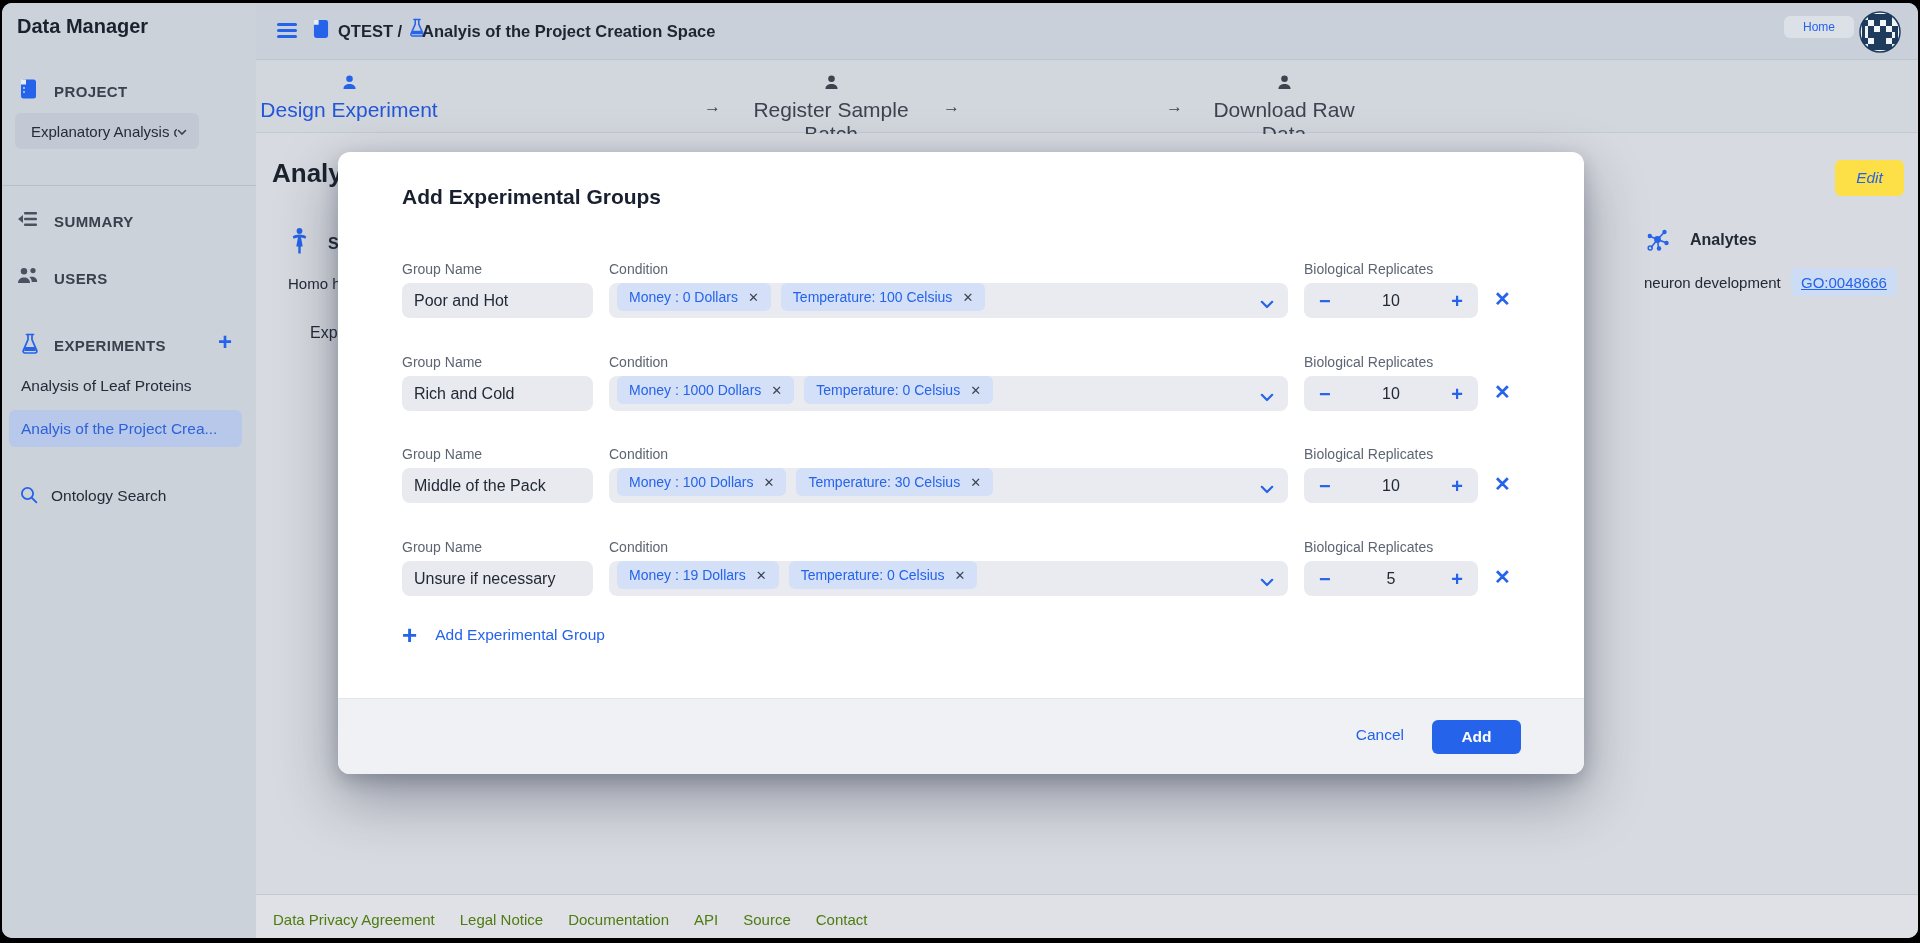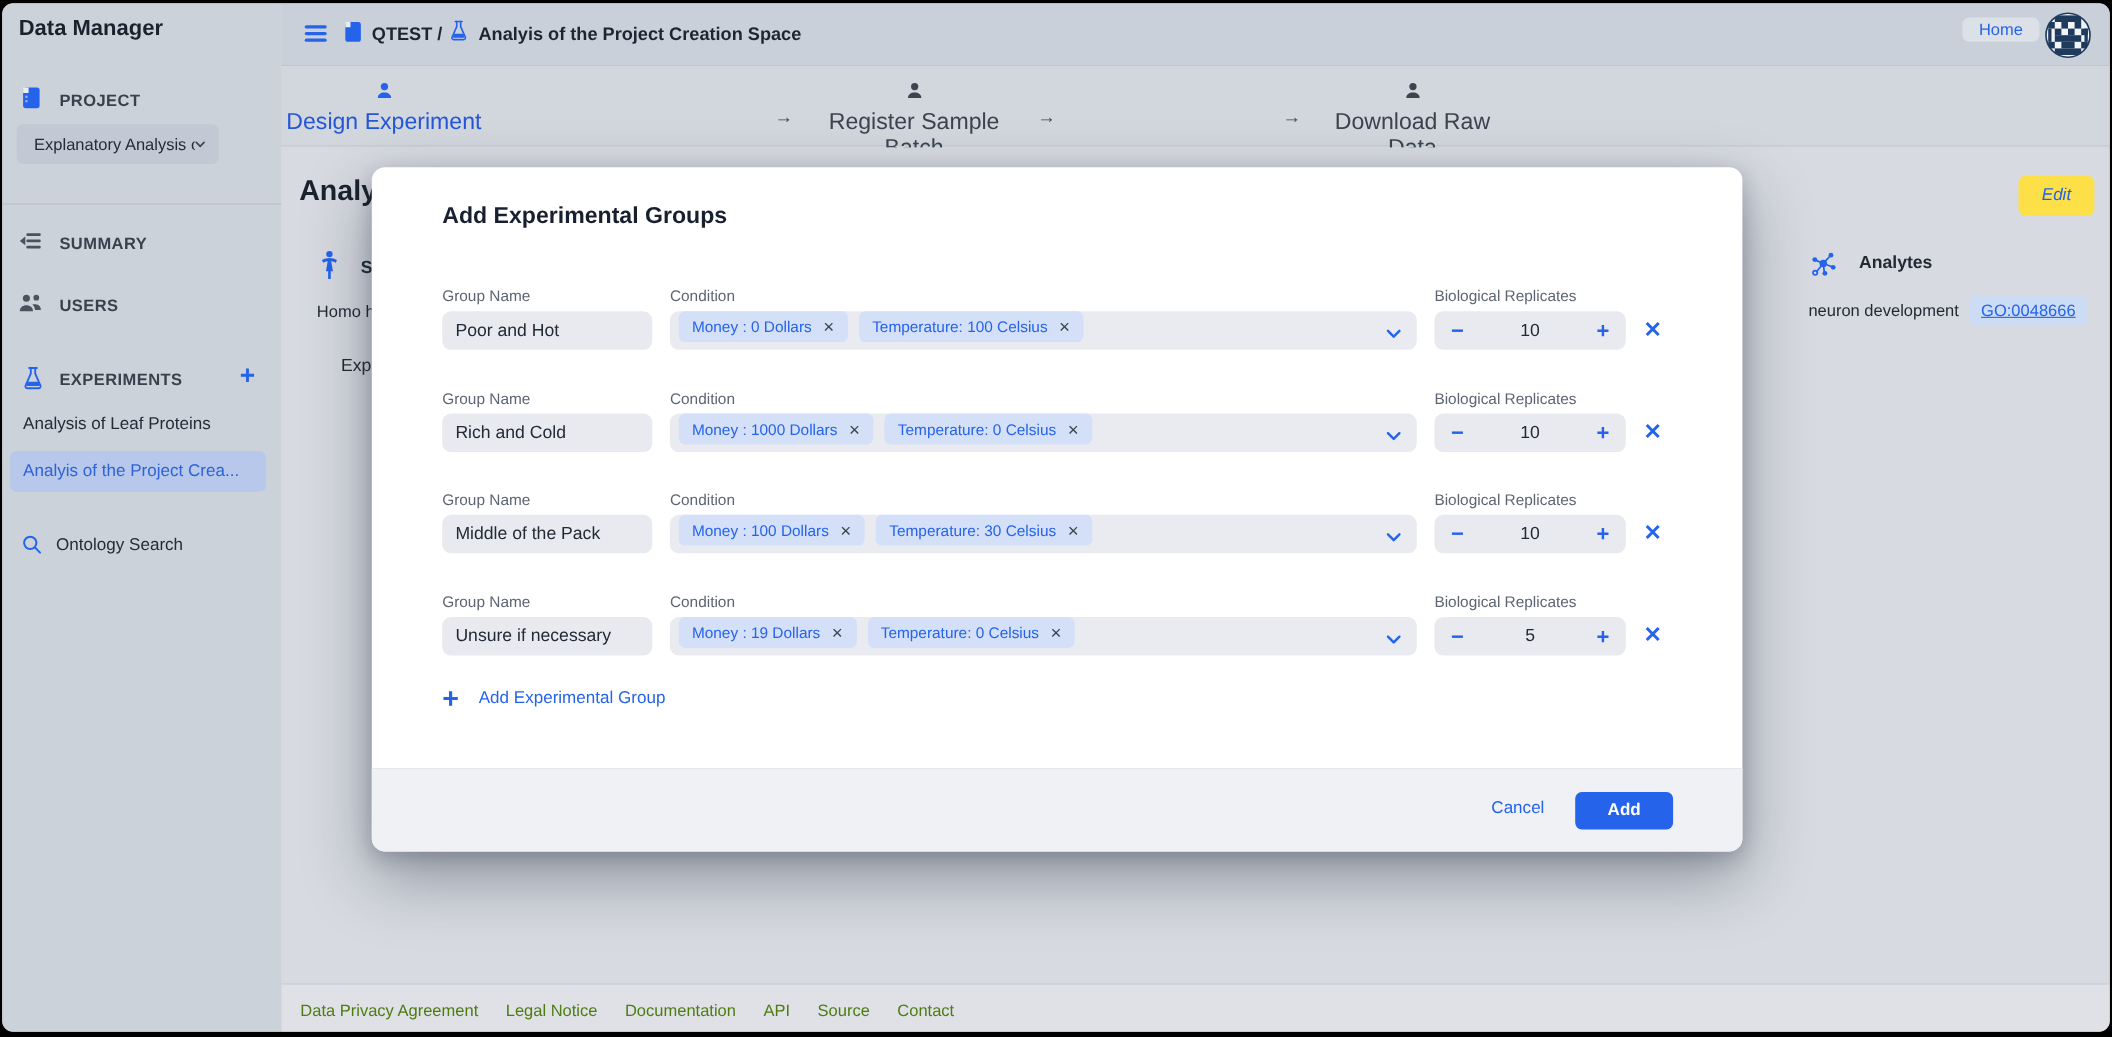--- a/index.html
+++ b/index.html
@@ -23,21 +23,21 @@
   .sel-item span { color:#2e62d9; font-size:15.5px; white-space:nowrap; overflow:hidden; }
   .icon-gray { color:#4a5260; } .icon-blue { color:#2563eb; }
   .plus-glyph { color:#2563eb; font-size:24px; font-weight:600; line-height:20px; cursor:pointer; }
 
   
   #topbar { position:absolute; left:254px; right:0; top:0; height:57px; background:#cad0d9;
     border-bottom:1px solid #bfc5ce; }
   .crumb { font-size:16.5px; font-weight:bold; color:#1d2532; }
   .hamburger div { width:20px; height:2.6px; background:#2563eb; border-radius:2px; margin-bottom:3.6px; }
   .home-btn { position:absolute; left:1528px; top:13px; width:70px; height:22px; background:#dce1e8;
-    border:none; border-radius:6px; color:#2563eb; font-size:15px; font-family:inherit; cursor:pointer; }
+    border:none; border-radius:6px; color:#2563eb; font-size:12px; font-family:inherit; cursor:pointer; }
   .avatar { position:absolute; left:1603px; top:8px; width:42px; height:42px; border-radius:50%; cursor:pointer; }
 
   
   #stepper { position:absolute; left:254px; right:0; top:57px; height:73px; background:#d2d6dd;
     border-bottom:1px solid #c5c9d0; }
   .step { position:absolute; width:180px; text-align:center; top:14px; cursor:pointer; }
   .step .lbl { display:block; margin-top:3px; font-size:21px; color:#3c4450; }
   .step.active .lbl { color:#2456d8; }
   .step .p-ic { color:#3c4450; } .step.active .p-ic { color:#2563eb; }
   .step-arrow { position:absolute; top:37px; font-size:17px; color:#3c4450; }
@@ -174,21 +174,21 @@
         </svg>
     </div>
     <div class="abs crumb" style="left:82px;top:19px;">QTEST /</div>
     <div class="abs" style="left:153px;top:15px;">
       <svg width="16" height="20" viewBox="0 0 18 22" fill="none" stroke="#2563eb" stroke-width="1.7" stroke-linecap="round" stroke-linejoin="round">
           <path d="M5.5 1.5h7"></path>
           <path d="M7 1.5v5.2L2.2 17.6a1.8 1.8 0 0 0 1.7 2.4h10.2a1.8 1.8 0 0 0 1.7-2.4L11 6.7V1.5"></path>
           <path d="M4.2 14h9.6l1 2.8a.9.9 0 0 1-.9 1.2H4.1a.9.9 0 0 1-.9-1.2z" fill="#2563eb" stroke="none"></path>
         </svg>
     </div>
-    <div class="abs crumb" style="left:179px;top:19px;">Analyis of the Project Creation Space</div>
+    <div class="abs crumb" style="left:166px;top:19px;">Analyis of the Project Creation Space</div>
     <button class="home-btn">Home</button>
     <div class="avatar">
       <svg width="42" height="42" viewBox="0 0 42 42">
         <defs>
             <clipPath id="avc">
               <circle cx="21" cy="21" r="20"></circle>
             </clipPath>
           </defs>
         <circle cx="21" cy="21" r="20" fill="#f2f4f7"></circle>
         <g clip-path="url(#avc)" fill="#1e3a5c">

